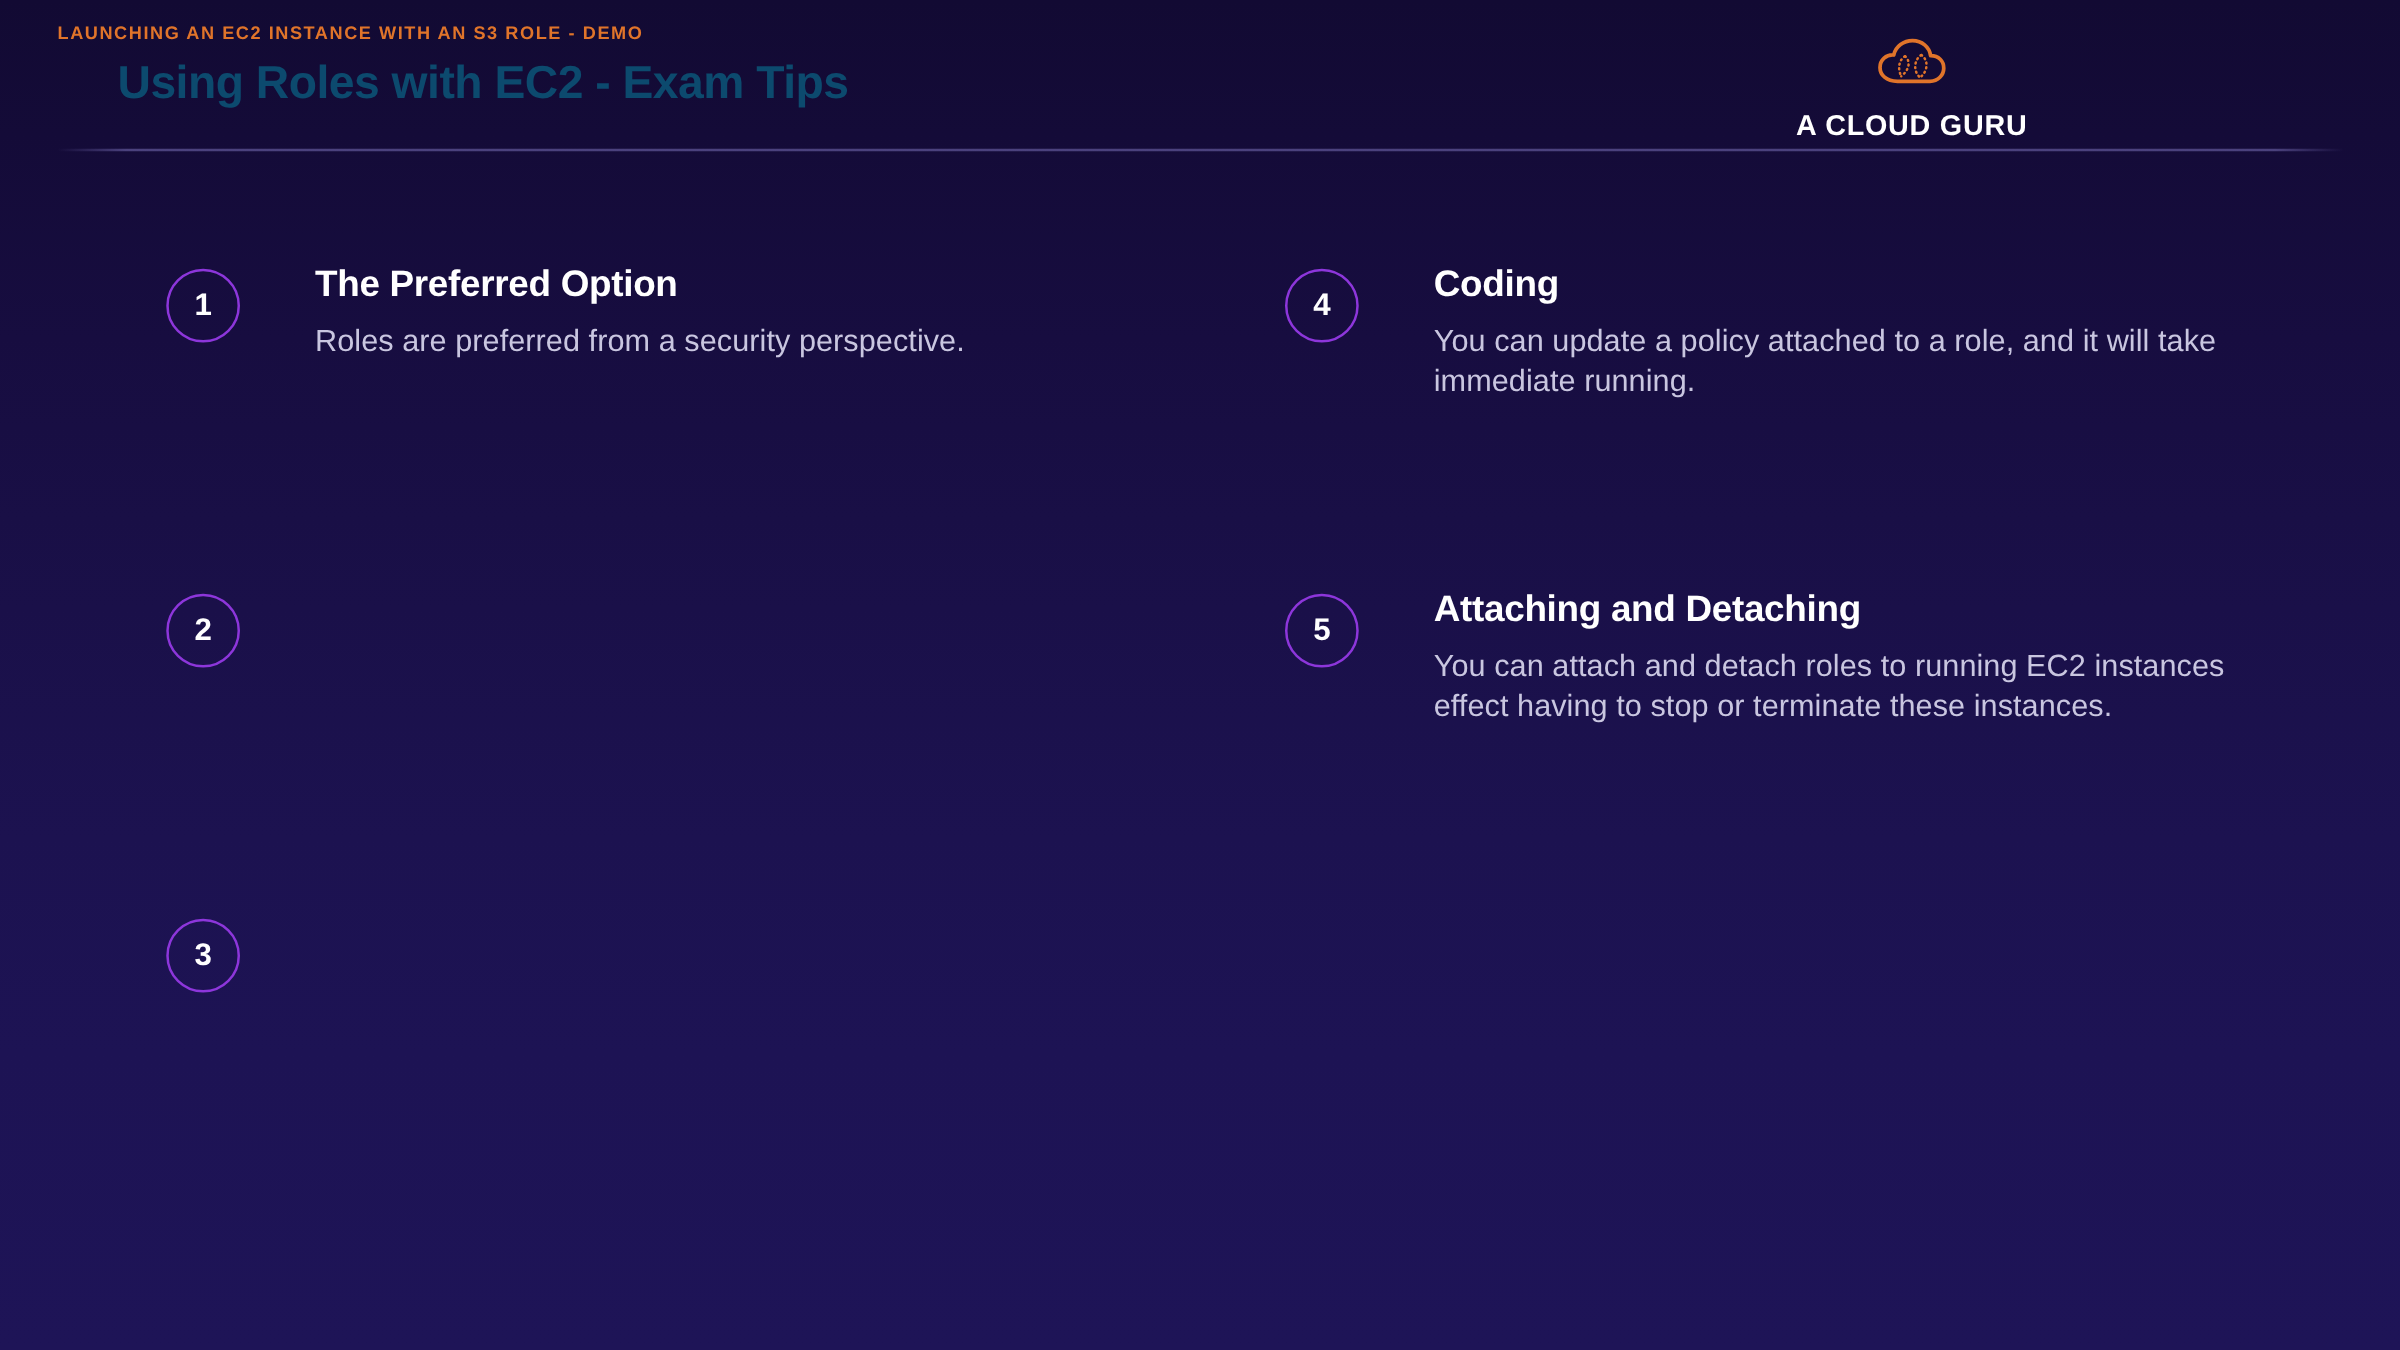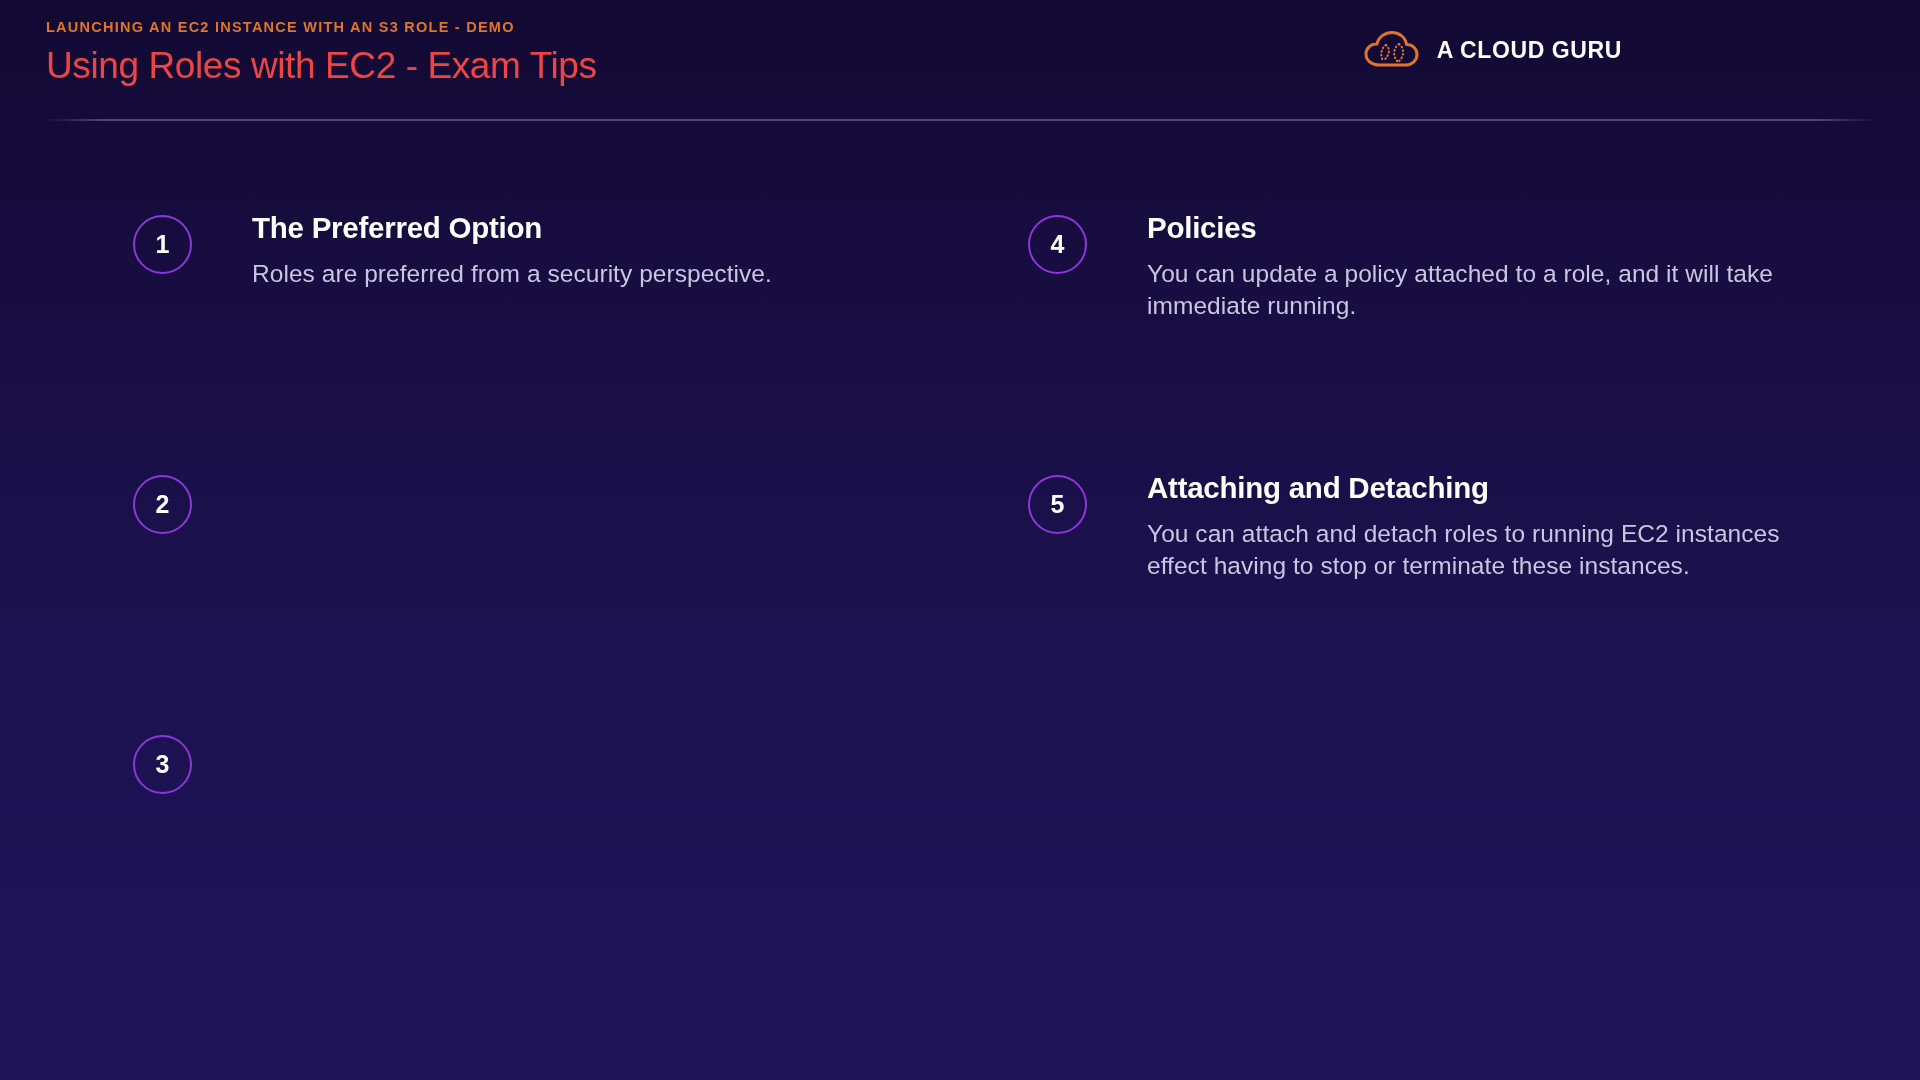--- a/index.html
+++ b/index.html
@@ -45,34 +45,36 @@
     letter-spacing: 1.25px;
     color: #E0742A;
     text-transform: uppercase;
     line-height: 1.1;
     white-space: nowrap;
   }
 
   .slide-title {
     margin-top: 9px;
     font-size: 37px;
-    font-weight: 400;
+    font-weight: 700;
     letter-spacing: -0.4px;
-    color: #ef4444;
+    color: #0c4a6e;
     line-height: 1.12;
     white-space: nowrap;
+    margin-left: 48px;
   }
 
   .header-right {
     position: absolute;
     right: 46px;
     top: 30px;
     display: flex;
     align-items: center;
     gap: 17px;
+    flex-direction: column;
   }
 
   .brand-logo {
     width: 57px;
     height: 40px;
     display: block;
   }
 
   .brand-name {
     font-size: 23px;
@@ -203,21 +205,21 @@
       <div class="tip-badge">3</div>
     </div>
 
   </div>
 
   <div class="tips-column right">
 
     <div class="tip-item" style="top:0px;">
       <div class="tip-badge">4</div>
       <div class="tip-body">
-        <div class="tip-title">Policies</div>
+        <div class="tip-title">Coding</div>
         <div class="tip-desc">You can update a policy attached to a role, and it will take immediate running.</div>
       </div>
     </div>
 
     <div class="tip-item" style="top:260px;">
       <div class="tip-badge">5</div>
       <div class="tip-body">
         <div class="tip-title">Attaching and Detaching</div>
         <div class="tip-desc">You can attach and detach roles to running EC2 instances effect having to stop or terminate these instances.</div>
       </div>

